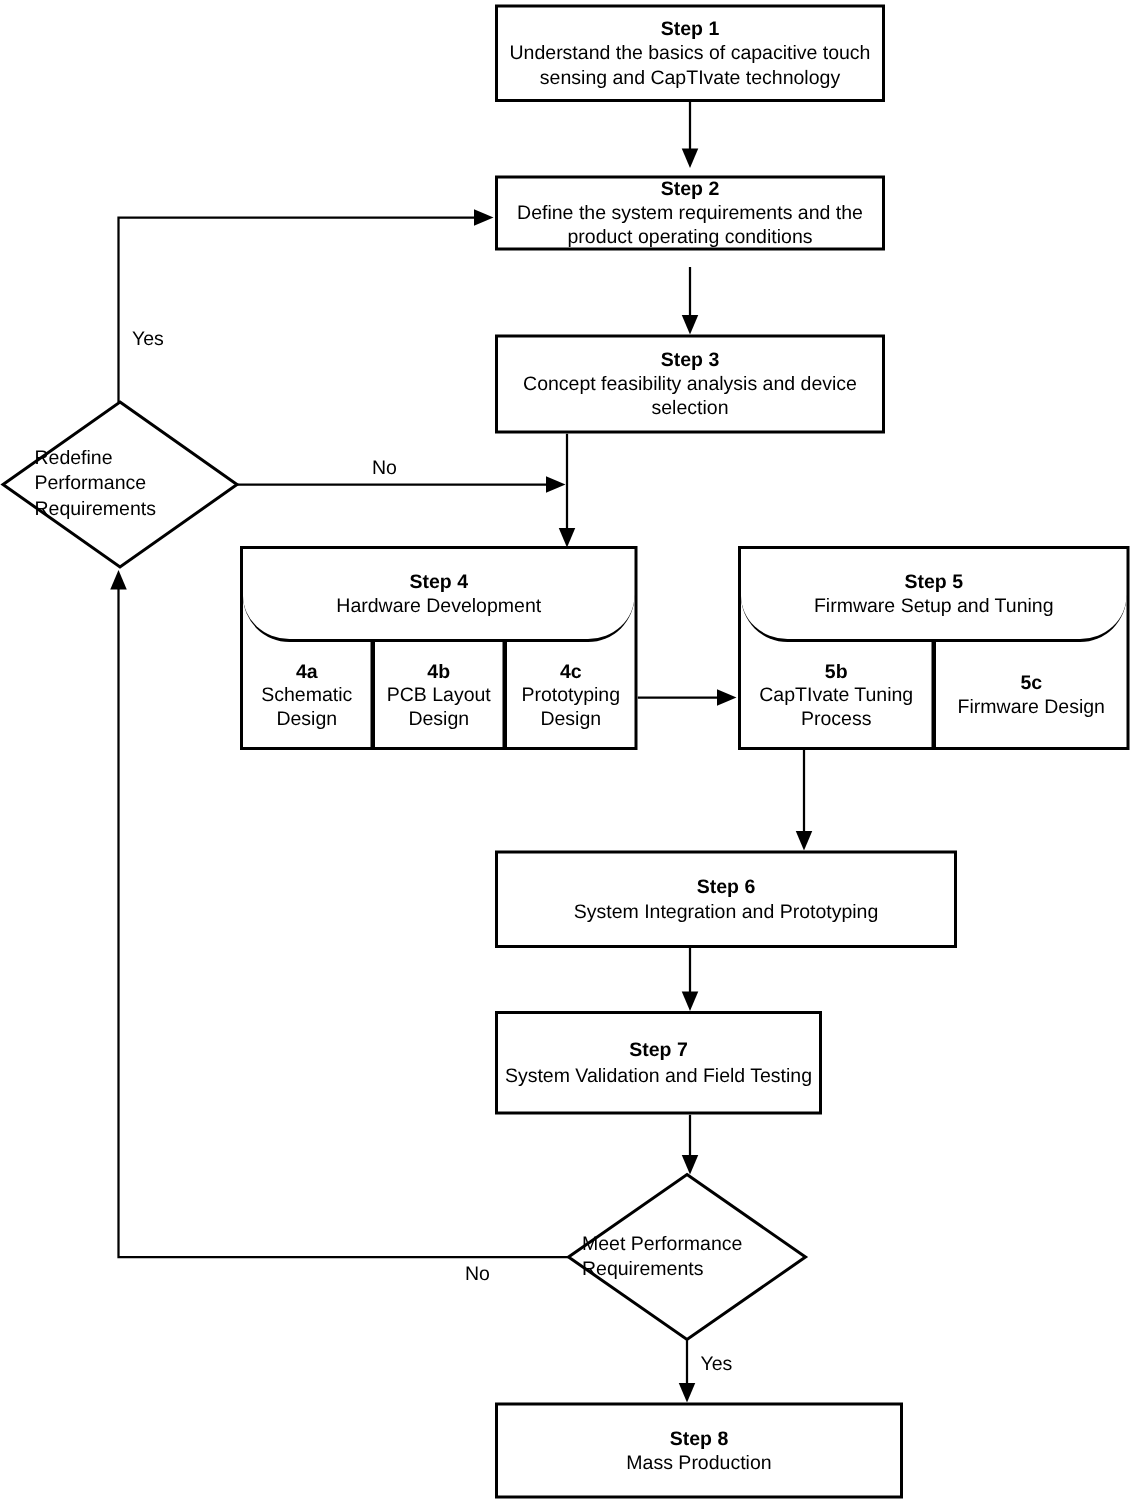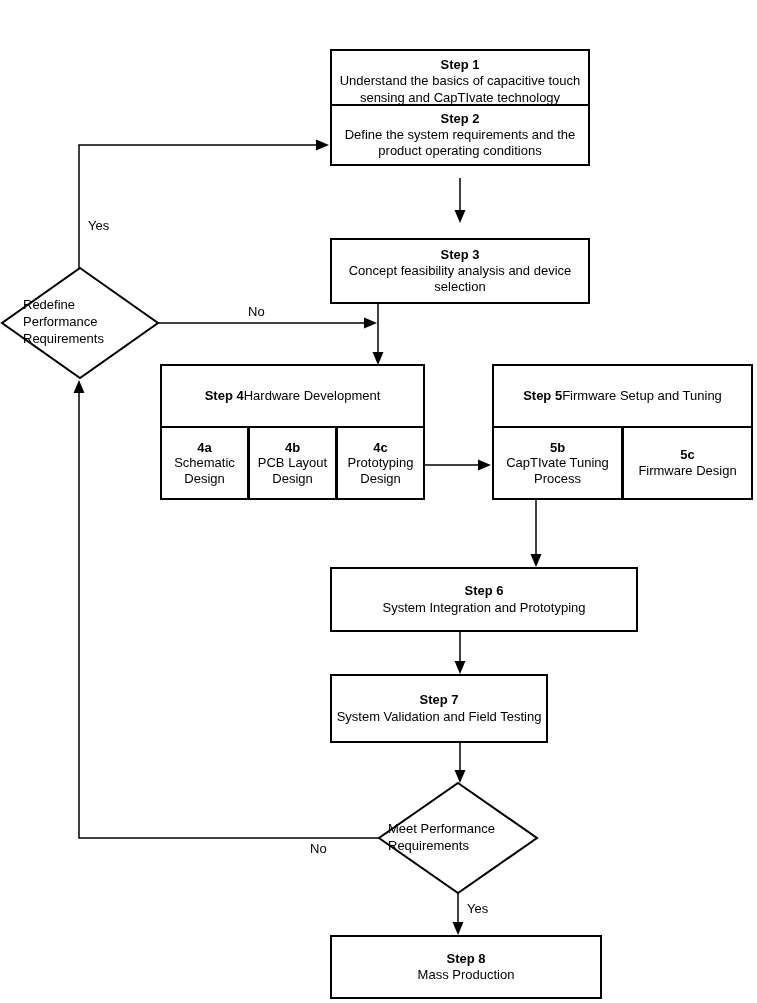--- a/index.html
+++ b/index.html
@@ -36,27 +36,28 @@
     position: absolute;
     box-sizing: border-box;
     border: 2px solid #000000;
     background: #ffffff;
     display: flex;
     flex-direction: column;
   }
   .group-header {
     flex: 0 0 60px;
     display: flex;
-    flex-direction: row;
+    flex-direction: column;
     align-items: center;
     justify-content: center;
     text-align: center;
     font-size: 13px;
     line-height: 1.25;
     border-bottom: 2px solid #000000;
+    border-radius: 31px;
   }
   .sub-row { flex: 1 1 auto; display: flex; }
   .sub-cell {
     flex: 1 1 0;
     display: flex;
     flex-direction: column;
     align-items: center;
     justify-content: center;
     text-align: center;
     font-size: 13px;
@@ -136,31 +137,31 @@
 
     <g stroke="#000" stroke-width="1.5" fill="none">
       <polyline points="79,268 79,145 325,145"></polyline>
       <polygon points="329,145 316,139.5 316,150.5" fill="#000" stroke="none"></polygon>
     </g>
 
     <polygon points="80,268 158,323 80,378 2,323" fill="#ffffff" stroke="#000000" stroke-width="2"></polygon>
     <polygon points="458,783 537,838 458,893 379,838" fill="#ffffff" stroke="#000000" stroke-width="2"></polygon>
   </svg>
 
-  <div class="box" style="left:330px; top:3px; width:260px; height:65px;margin-top:46px;">
+  <div class="box" style="left:330px; top:3px; width:260px; height:65px;">
     <div class="box-title">Step 1</div>
     <div class="box-body">Understand the basics of capacitive touch sensing and CapTIvate technology</div>
   </div>
 
-  <div class="box" style="left:330px; top:104px; width:260px; height:62px;">
+  <div class="box" style="left:330px; top:117px; width:260px; height:50px;">
     <div class="box-title">Step 2</div>
     <div class="box-body">Define the system requirements and the product operating conditions</div>
   </div>
 
-  <div class="box" style="left:330px; top:238px; width:260px; height:66px;">
+  <div class="box" style="left:330px; top:223px; width:260px; height:66px;">
     <div class="box-title">Step 3</div>
     <div class="box-body">Concept feasibility analysis and device selection</div>
   </div>
 
   <div class="group-box" style="left:160px; top:364px; width:265px; height:136px;">
     <div class="group-header">
       <div class="box-title">Step 4</div>
       <div class="box-body">Hardware Development</div>
     </div>
     <div class="sub-row">

